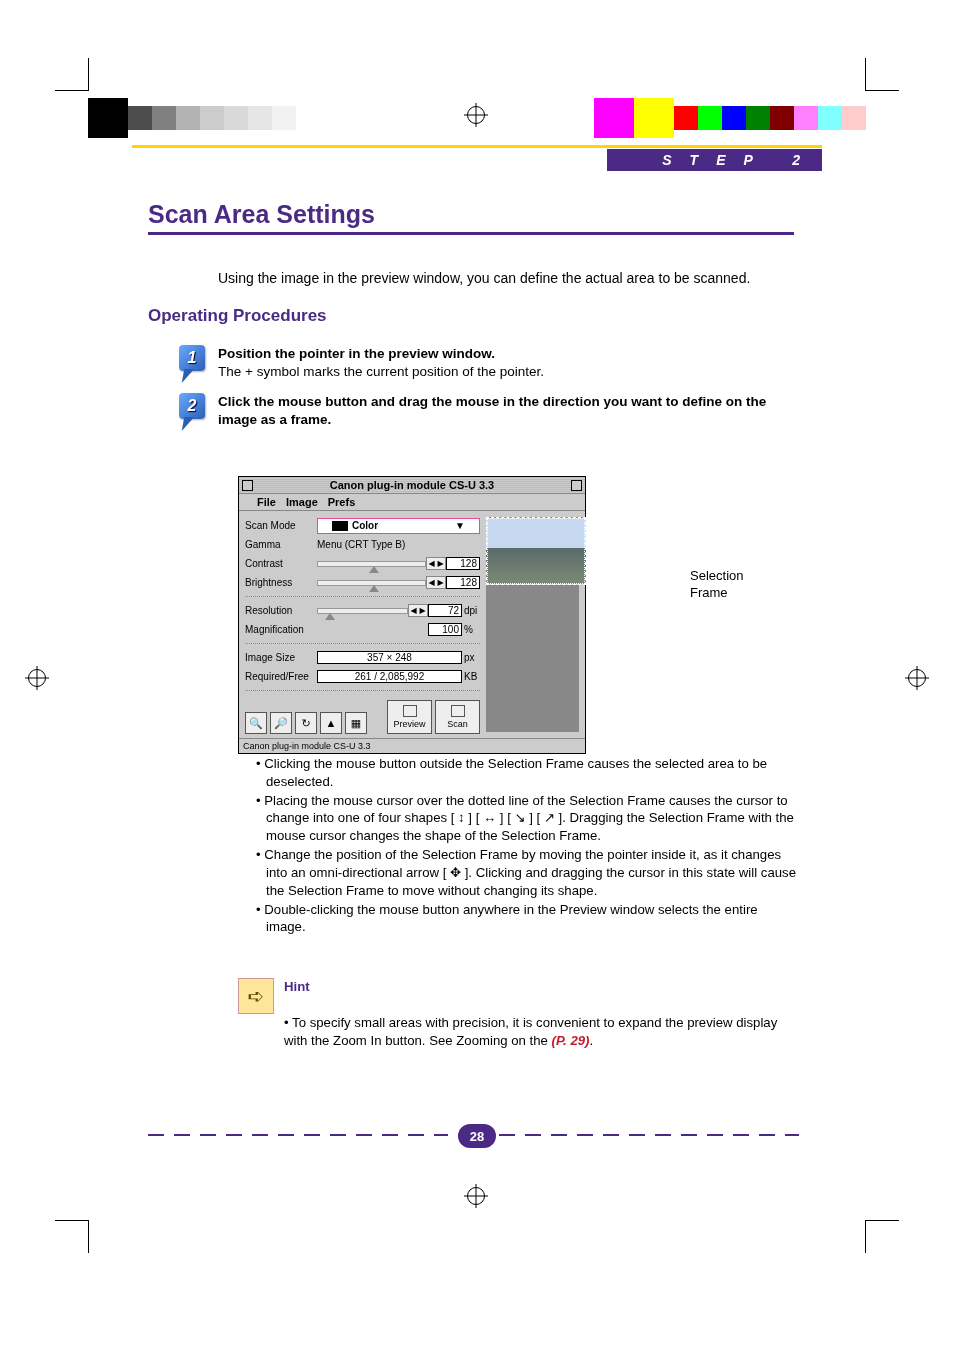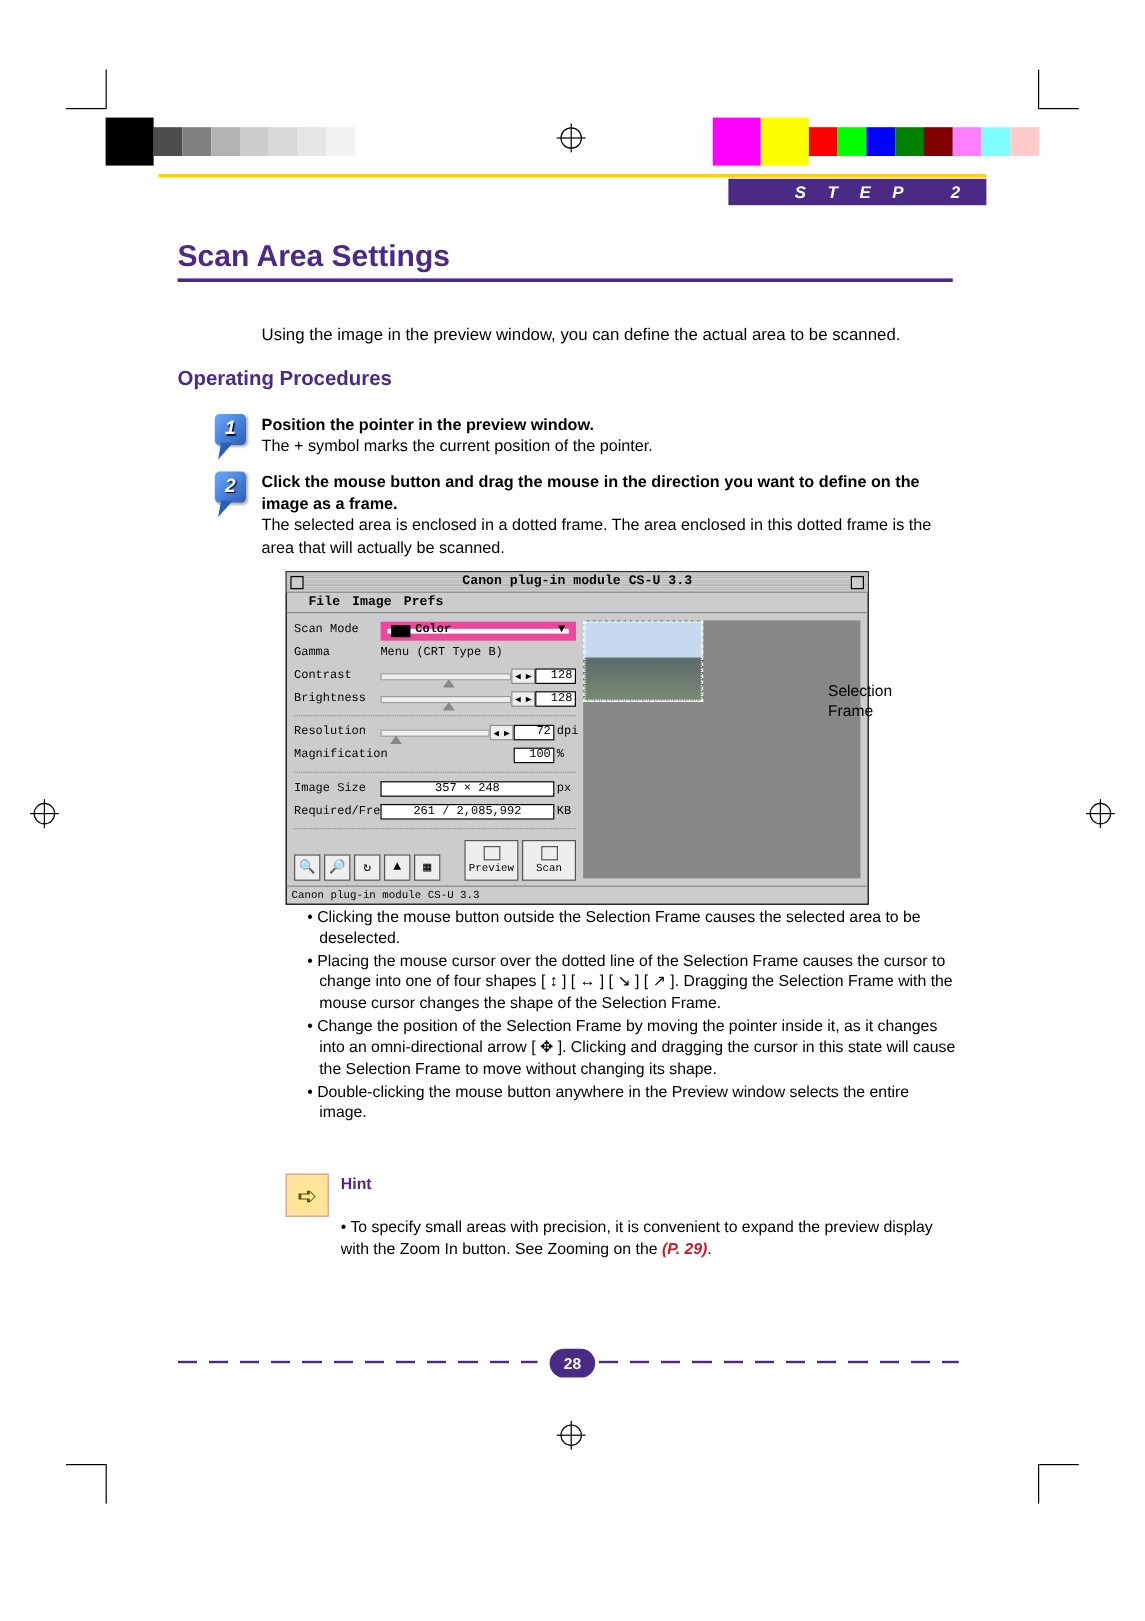--- a/index.html
+++ b/index.html
@@ -76,34 +76,34 @@
   }
   .step-num::after { content:""; position:absolute; left:4px; bottom:-12px; width:0;height:0;
     border-left:0 solid transparent; border-right:10px solid transparent; border-top:14px solid #2a5fb5; transform:skewX(-10deg);}
   .step-body { margin-left:36px; line-height:1.35; }
   .step-body .bold { font-weight:bold; }
 
   .figure-wrap { position:absolute; top:476px; left:238px; }
   .figure-caption { position:absolute; top:568px; left:690px; font-weight:normal; font-size:13px; line-height:1.3; }
 
   .scan-window {
-    width:486px; border:1px solid #000; background:#ccc; font-family: Liberation Mono, monospace;
+    width:348px; border:1px solid #000; background:#ccc; font-family: Liberation Sans, sans-serif;
     font-size:10px; color:#000;
   }
   .title-bar { display:flex; align-items:center; height:17px; background:#ccc;
     background-image: repeating-linear-gradient(to bottom, #bbb 0 1px, #ccc 1px 2px);
     border-bottom:1px solid #888; padding:0 3px;}
   .title-bar .box { width:11px; height:11px; border:1px solid #000; background:#ccc; }
   .title-bar .tb-title { flex:1; text-align:center; font-weight:bold; font-size:11px;}
   .menu-bar { display:flex; gap:10px; padding:2px 18px; border-bottom:1px solid #888; font-weight:bold; font-size:11px;}
   .panel-body { display:flex; }
   .controls { width:247px; padding:6px 6px 4px 6px; }
   .crow { display:flex; align-items:center; min-height:17px; font-size:10px; margin-bottom:2px;}
   .crow .lbl { width:72px; }
-  .mode-box { flex:1; display:flex; align-items:center; border:6px solid #ec4899; background:#fff; height:16px; padding:0 3px; font-weight:bold;}
+  .mode-box { flex:1; display:flex; align-items:center; border:1px solid #ec4899; background:#fff; height:16px; padding:0 14px; font-weight:bold;}
   .mode-box .sw { width:16px; height:10px; background:#000; margin-right:4px;}
   .mode-box .arrow { margin-left:auto; }
   .slider { flex:1; height:6px; background:#eee; border:1px solid #999; position:relative;}
   .slider .tri { position:absolute; left:48%; bottom:-7px; width:0;height:0;border-left:5px solid transparent;border-right:5px solid transparent;border-bottom:7px solid #888;}
   .arrows { width:20px; height:13px; border:1px solid #888; background:#eee; display:flex;}
   .arrows span{flex:1;display:flex;align-items:center;justify-content:center;font-size:8px;}
   .numbox { width:34px; height:13px; border:1px solid #000; background:#fff; text-align:right; padding-right:2px; font-size:10px;}
   .unit { width:18px; font-size:10px; padding-left:2px;}
   .wide-num { flex:1; height:13px; border:1px solid #000; background:#fff; text-align:center; font-size:10px;}
   .sep { height:1px; border-top:1px dotted #888; margin:5px 0;}
@@ -194,21 +194,20 @@
   <div class="step-body">
     <span class="bold">Position the pointer in the preview window.</span><br>
     <span>The + symbol marks the current position of the pointer.</span>
   </div>
 </div>
 
 <div class="step-row step2">
   <div class="step-num">2</div>
   <div class="step-body">
     <span class="bold">Click the mouse button and drag the mouse in the direction you want to define on the image as a frame.</span><br>
-    <span>The selected area is enclosed in a dotted frame.  The area enclosed in this dotted frame is the area that will actually be scanned.</span>
   </div>
 </div>
 
 <div class="figure-wrap">
   <div class="scan-window">
     <div class="title-bar">
       <div class="box"></div>
       <div class="tb-title">Canon plug-in module CS-U 3.3</div>
       <div class="box"></div>
     </div>

